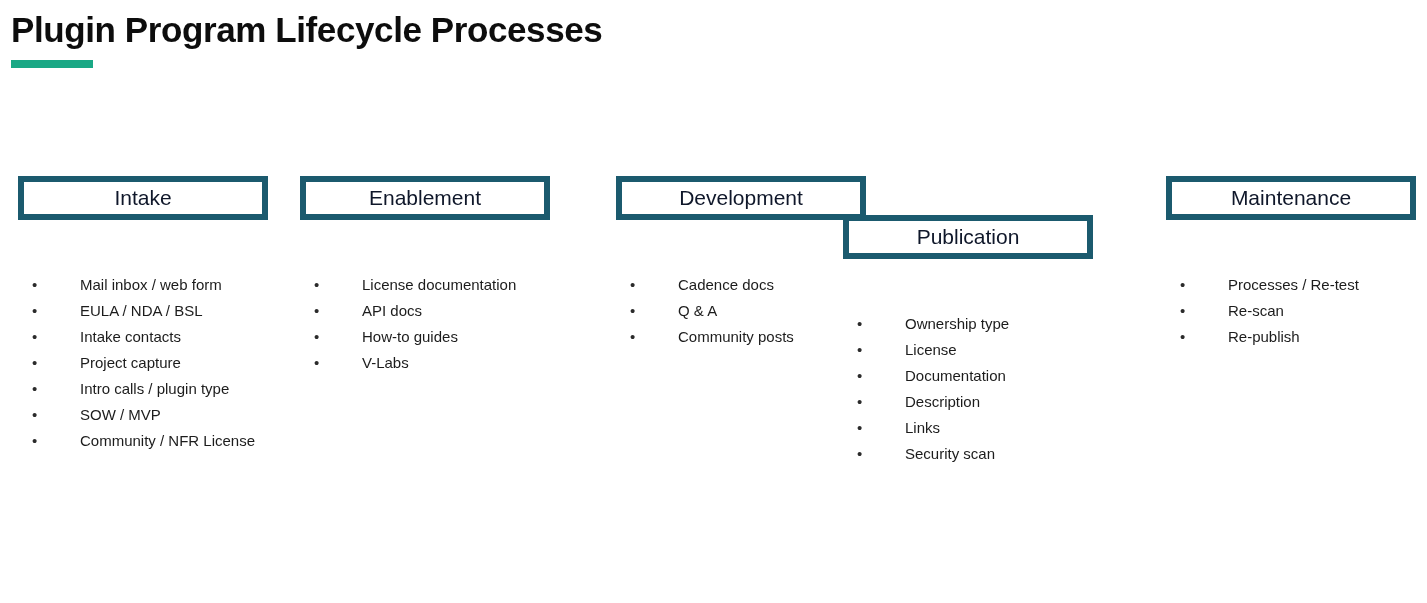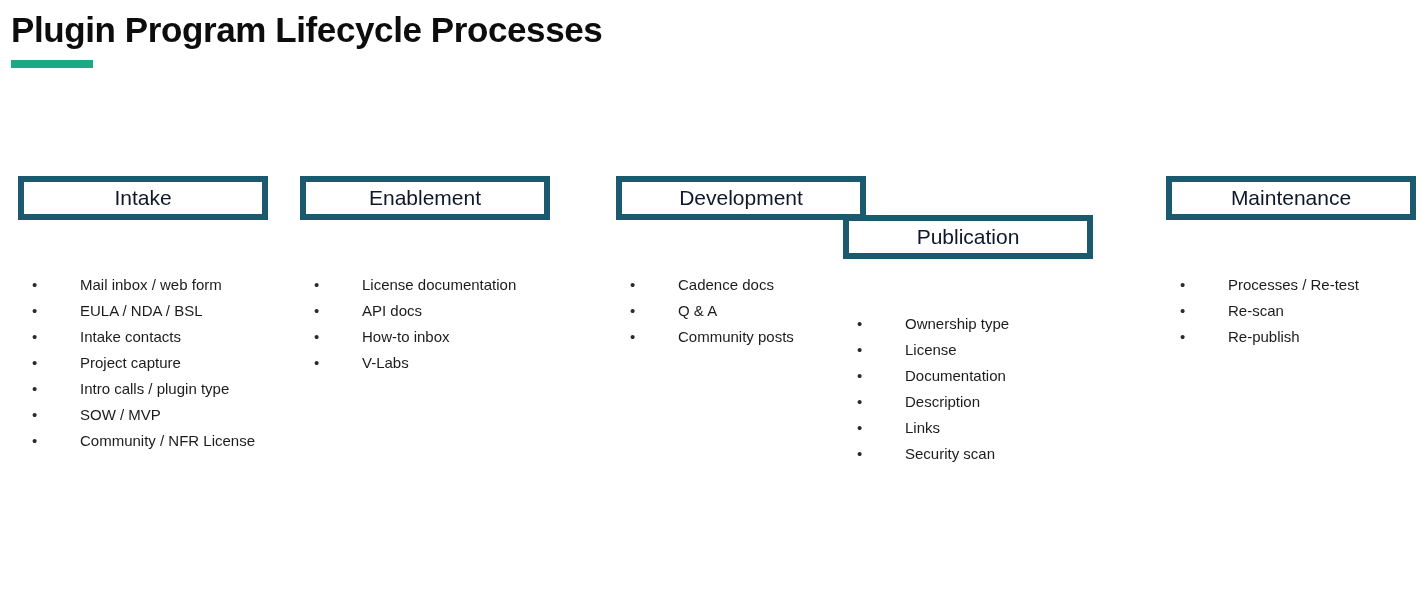--- a/index.html
+++ b/index.html
@@ -176,21 +176,21 @@
         <li class="bullet-item">
           <span class="bullet-marker">•</span>
           <span class="bullet-text">License documentation</span>
         </li>
         <li class="bullet-item">
           <span class="bullet-marker">•</span>
           <span class="bullet-text">API docs</span>
         </li>
         <li class="bullet-item">
           <span class="bullet-marker">•</span>
-          <span class="bullet-text">How-to inbox</span>
+          <span class="bullet-text">How-to guides</span>
         </li>
         <li class="bullet-item">
           <span class="bullet-marker">•</span>
           <span class="bullet-text">V-Labs</span>
         </li>
       </ul>
     </div>
 
     <div class="column c2">
       <div class="phase-box">

